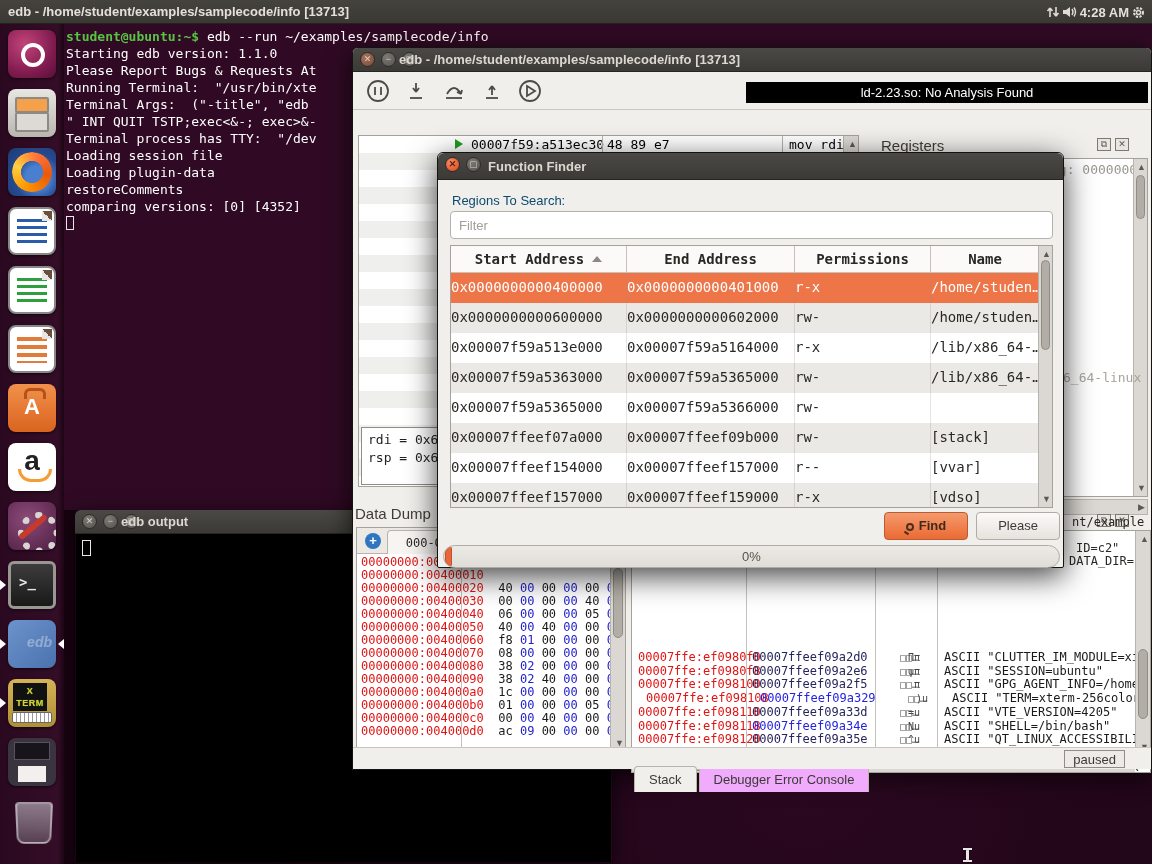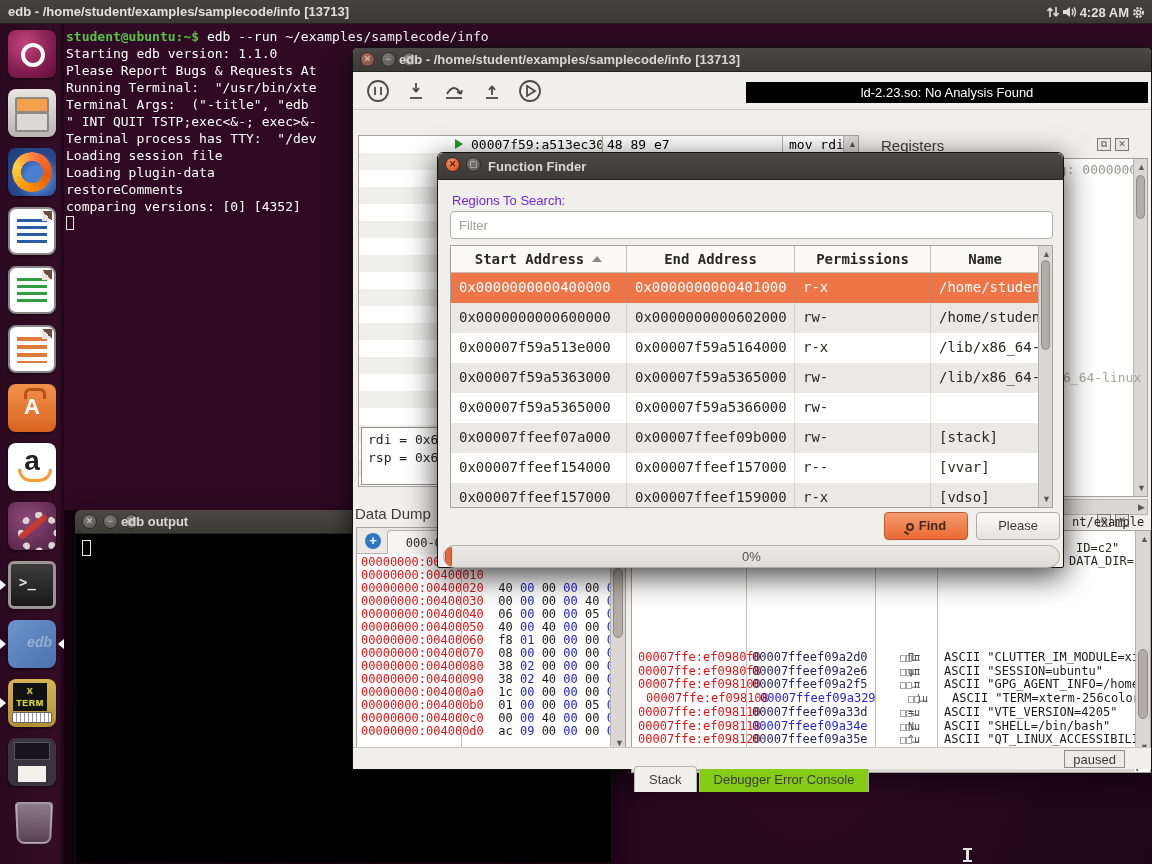--- a/index.html
+++ b/index.html
@@ -134,41 +134,41 @@
   .stk-glyph { position:absolute; left:248px; color:#444; font-size:10px;margin-left:28px; }
   .stk-boxes { position:absolute; left:268px; color:#555; font-size:10px; }
   .stk-ascii { position:absolute; left:312px; color:#1a1a1a; }
   .stk-vline { position:absolute; top:0; bottom:17px; width:1px; background:#c5c1bb; }
   .stk-vscroll { position:absolute; right:0; top:0; bottom:17px; width:15px; background:#dbd8d3; border-left:1px solid #b7b3ad; }
   .stk-hscroll { position:absolute; left:0; right:15px; bottom:0; height:17px; background:#dbd8d3; border-top:1px solid #b7b3ad; }
   .stk-frag { position:absolute; font-family:"DejaVu Sans Mono",monospace; font-size:12px; color:#2a2825; white-space:pre; z-index:4; }
 
   
   .tabs { position:absolute; left:281px; top:694px; height:26px; display:flex; }
-  .tab { height:26px; padding:0 14px; font-size:13px; line-height:25px; color:#3c3a36; border:1px solid #b7b3ad; border-bottom:none; border-radius:4px 4px 0 0; background:#84cc16; margin-right:2px; }
+  .tab { height:26px; padding:0 14px; font-size:13px; line-height:25px; color:#3c3a36; border:1px solid #b7b3ad; border-bottom:none; border-radius:4px 4px 0 0; background:#f0abfc; margin-right:2px; }
   .tab.active { background:#f1efec; font-weight:normal; position:relative; z-index:2; }
   .statusbar { position:absolute; left:0; right:0; bottom:0; height:22px; background:#f1efec; border-top:1px solid #c9c5bf; }
   .paused { position:absolute; right:26px; top:2px; border:1px solid #918d86; background:#edebe7; padding:0 8px; font-size:13px; color:#3c3a36; height:18px; line-height:17px; }
 
   
   .dialog { position:absolute; left:437px; top:152px; width:627px; height:416px; z-index:20; background:#f1efec; border:1px solid #14130f; border-radius:6px 6px 2px 2px; box-shadow:0 8px 30px rgba(0,0,0,.75); }
   .dialog .win-titlebar { height:27px; }
   .dialog .win-title { top:6px; padding-left:50px; font-size:13px; }
-  .dlg-label { position:absolute; left:14px; top:40px; font-size:13px; color:#6d28d9; }
+  .dlg-label { position:absolute; left:14px; top:40px; font-size:13px; color:#0c4a6e; }
   .dlg-filter { position:absolute; left:12px; top:58px; width:603px; height:28px; background:#fff; border:1px solid #b5b1ab; border-radius:4px; font-size:13px; padding:0 8px; color:#3c3a36; }
   .dlg-filter::placeholder { color:#a29e97; }
   .dlg-table { position:absolute; left:12px; top:92px; width:603px; height:263px; background:#fff; border:1px solid #a5a19b; overflow:hidden; }
   .tbl-header { position:absolute; left:0; right:0; top:0; height:27px; background:#fbfaf8; border-bottom:1px solid #c5c1bb; font-family:"DejaVu Sans Mono",monospace; font-weight:bold; font-size:14px; line-height:26px; color:#2a2825; }
   .th { position:absolute; top:0; height:27px; text-align:center; border-right:1px solid #c5c1bb; }
   .sort-up { display:inline-block; width:0; height:0; border-left:5px solid transparent; border-right:5px solid transparent; border-bottom:6px solid #8d8982; margin-left:8px; vertical-align:2px; }
   .tbl-rows { position:absolute; left:0; right:0; top:27px; bottom:0; }
   .tr { position:absolute; left:0; right:0; height:30px; font-family:"DejaVu Sans Mono",monospace; font-size:14px; line-height:29px; color:#2a2825; }
   .tr.alt { background:#ebe9e6; }
   .tr.selected { background:#ee7547; color:#fff; }
-  .td { position:absolute; top:0; height:30px; padding-left:8px; overflow:hidden; white-space:nowrap; border-right:1px solid rgba(150,146,140,.25); }
+  .td { position:absolute; top:0; height:30px; overflow:hidden; white-space:nowrap; border-right:1px solid rgba(150,146,140,.25); }
   .tbl-vscroll { position:absolute; right:0; top:0; bottom:0; width:14px; background:#dbd8d3; border-left:1px solid #b7b3ad; }
   .dlg-find { position:absolute; left:446px; top:359px; width:84px; height:28px; background:linear-gradient(#f59a6d,#eb6a33); border:1px solid #b65d38; border-radius:4px; font-size:13px; color:#3e2a1e; font-weight:bold; text-align:center; line-height:26px; }
   .find-mag { display:inline-block; width:8px; height:8px; border:2px solid #4a2f1f; border-radius:50%; position:relative; margin-right:5px; vertical-align:-1px; }
   .find-mag::after { content:""; position:absolute; left:-4px; top:7px; width:5px; height:2px; background:#4a2f1f; transform:rotate(35deg); }
   .dlg-close { position:absolute; left:538px; top:359px; width:84px; height:28px; background:linear-gradient(#fbfaf8,#e6e3de); border:1px solid #b0aca5; border-radius:4px; font-size:13px; color:#3c3a36; text-align:center; line-height:26px; }
   .dlg-close .lbl::first-letter { text-decoration:underline; }
   .dlg-progress { position:absolute; left:5px; top:392px; width:617px; height:23px; background:linear-gradient(#eceae6,#e0ddd8); border:1px solid #b0aca5; border-radius:12px; text-align:center; font-size:13px; line-height:21px; color:#555249; overflow:hidden; }
   .prog-chunk { position:absolute; left:1px; top:1px; width:7px; height:19px; background:#e8663a; border-radius:10px 2px 2px 10px; border:1px solid #c0522a; }
 
   

